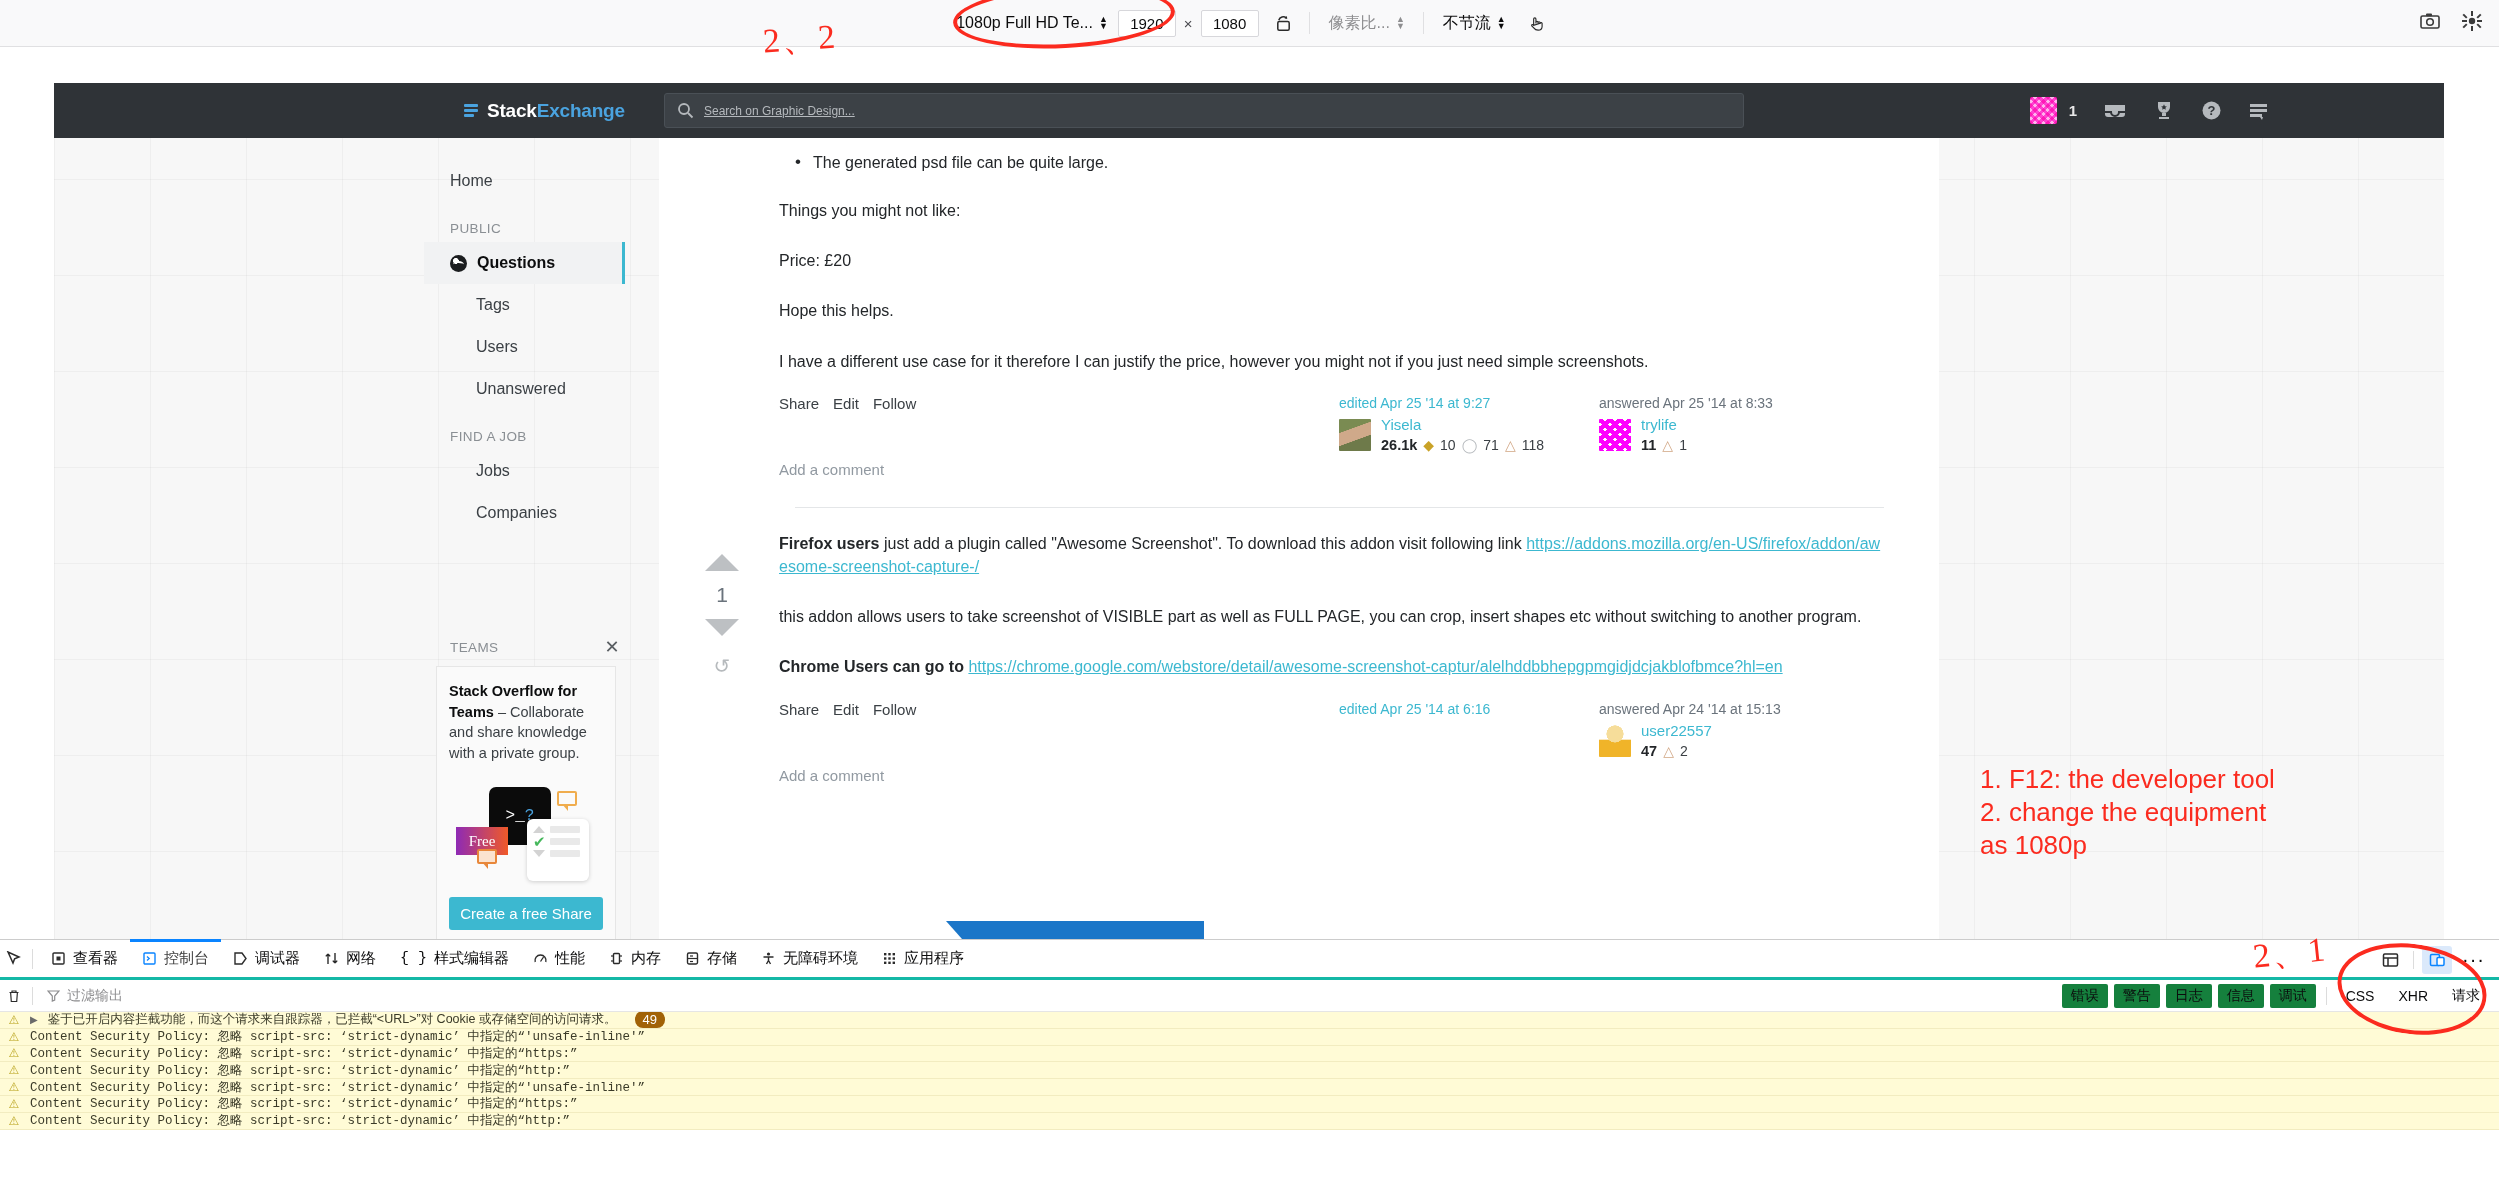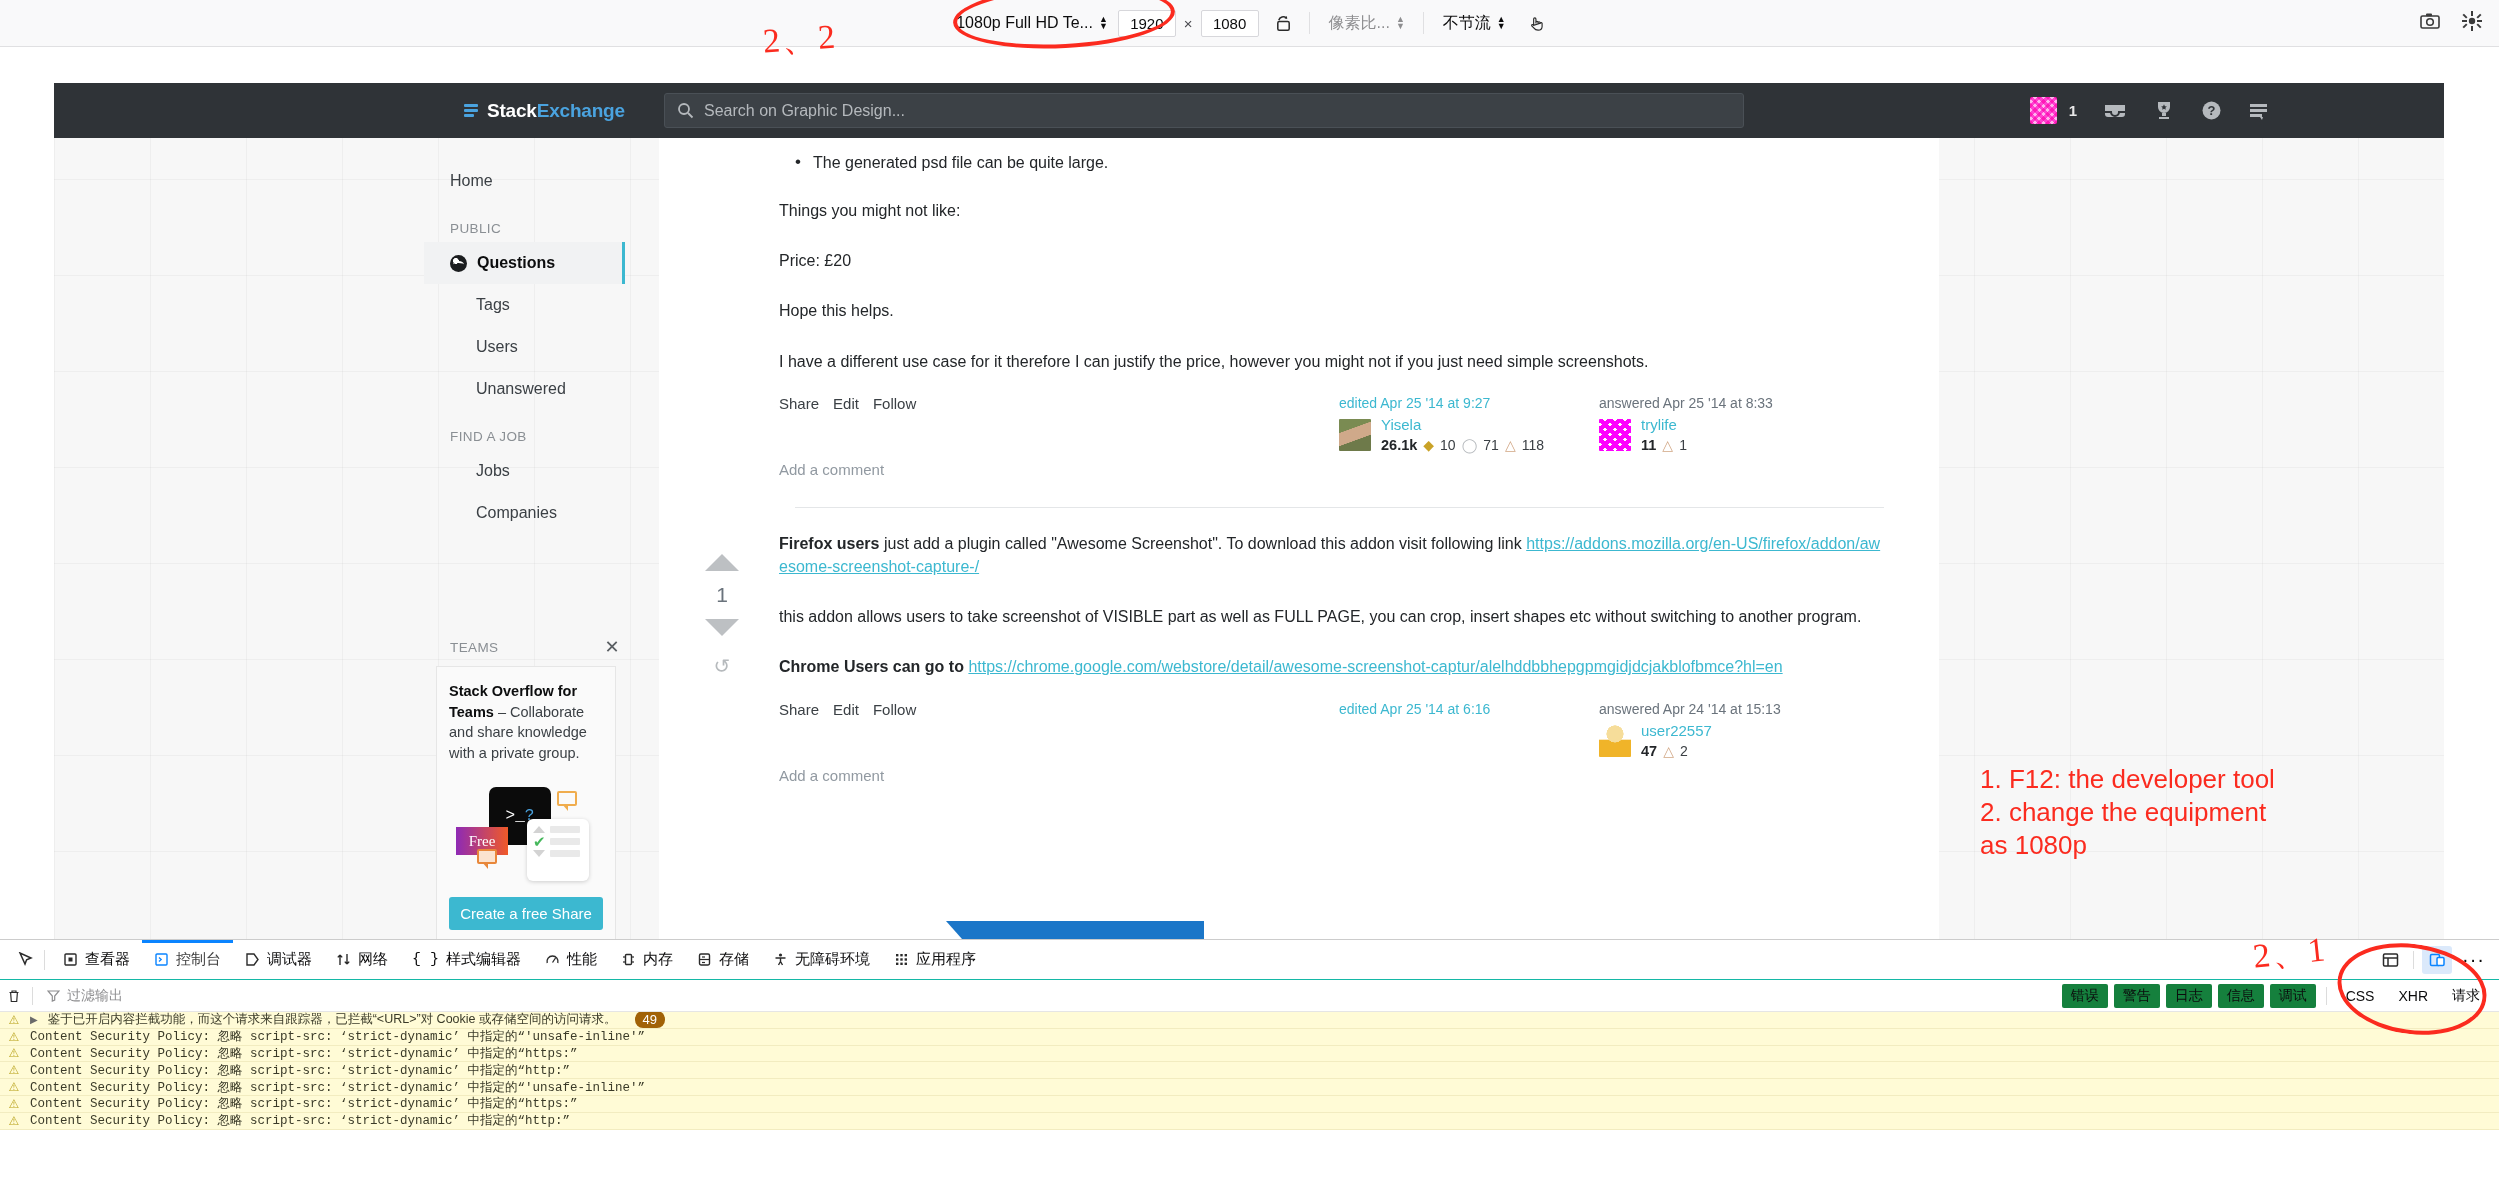--- a/index.html
+++ b/index.html
@@ -92,21 +92,21 @@
   .se-logo-icon { display: flex; flex-direction: column; gap: 2px; }
   .se-logo-icon i { display: block; width: 14px; height: 3px; background: #4aa3df; border-radius: 1px; }
   .se-logo-icon i:last-child { width: 10px; }
   .se-logo-text { font-size: 19px; font-weight: bold; color: #ffffff; letter-spacing: -0.2px; }
   .se-logo-text em { font-style: normal; color: #4aa3df; }
   .se-search {
     position: absolute; left: 610px; top: 10px; width: 1080px; height: 35px;
     background: #3c4146; border: 1px solid #4a5056; border-radius: 3px;
     display: flex; align-items: center; padding: 0 12px; gap: 10px;
   }
-  .se-search span { color: #b5b9bd; font-size: 16px; }
+  .se-search span { color: #b5b9bd; font-size: 12px; text-decoration: underline; }
   .se-icons {
     position: absolute; right: 175px; top: 0; height: 55px;
     display: flex; align-items: center; gap: 26px;
   }
   .se-avatar {
     width: 27px; height: 27px; border-radius: 2px;
     background:
       repeating-linear-gradient(45deg,#ff4fd8 0 3px,#ffd6f5 3px 6px),
       repeating-linear-gradient(-45deg,#ff4fd8 0 3px,#ffd6f5 3px 6px);
     background-blend-mode: multiply;
@@ -227,22 +227,22 @@
   .bluebar { position: absolute; left: 303px; bottom: 0; width: 242px; height: 18px; background: #1b76c8; }
   .bluebar::before { content:""; position:absolute; left:-16px; top:0; width:0;height:0;
      border-top: 18px solid #1b76c8; border-left: 16px solid transparent; }
 
   
   .devtools {
     position: absolute; left: 0; top: 939px; width: 2499px; height: 262px;
     background: #ffffff; border-top: 1px solid #cccccc;
   }
   .dt-tabs {
-    height: 40px; display: flex; align-items: center; border-bottom: 1px solid #14b8a6;
-    padding-left: 12px; position: relative;
+    height: 40px; display: flex; align-items: center; border-bottom: 3px solid #14b8a6;
+    padding-left: 0px; position: relative;
   }
   .dt-left-ico { width: 26px; display:flex; align-items:center; justify-content:center; color:#0c0c0d; }
   .dt-divider { width: 1px; height: 20px; background: #dcdcdc; margin: 0 6px; }
   .dt-tab {
     display: flex; align-items: center; gap: 7px; height: 39px; padding: 0 12px;
     font-size: 15px; color: #0c0c0d; white-space: nowrap;
   }
   .dt-tab.active { color: #404040; box-shadow: inset 0 3px 0 #0a84ff; }
   .dt-right { position: absolute; right: 8px; top: 0; height: 39px; display: flex; align-items: center; gap: 4px; }
   .dt-rbtn { width: 30px; height: 28px; display: flex; align-items: center; justify-content: center; border-radius: 3px; }

